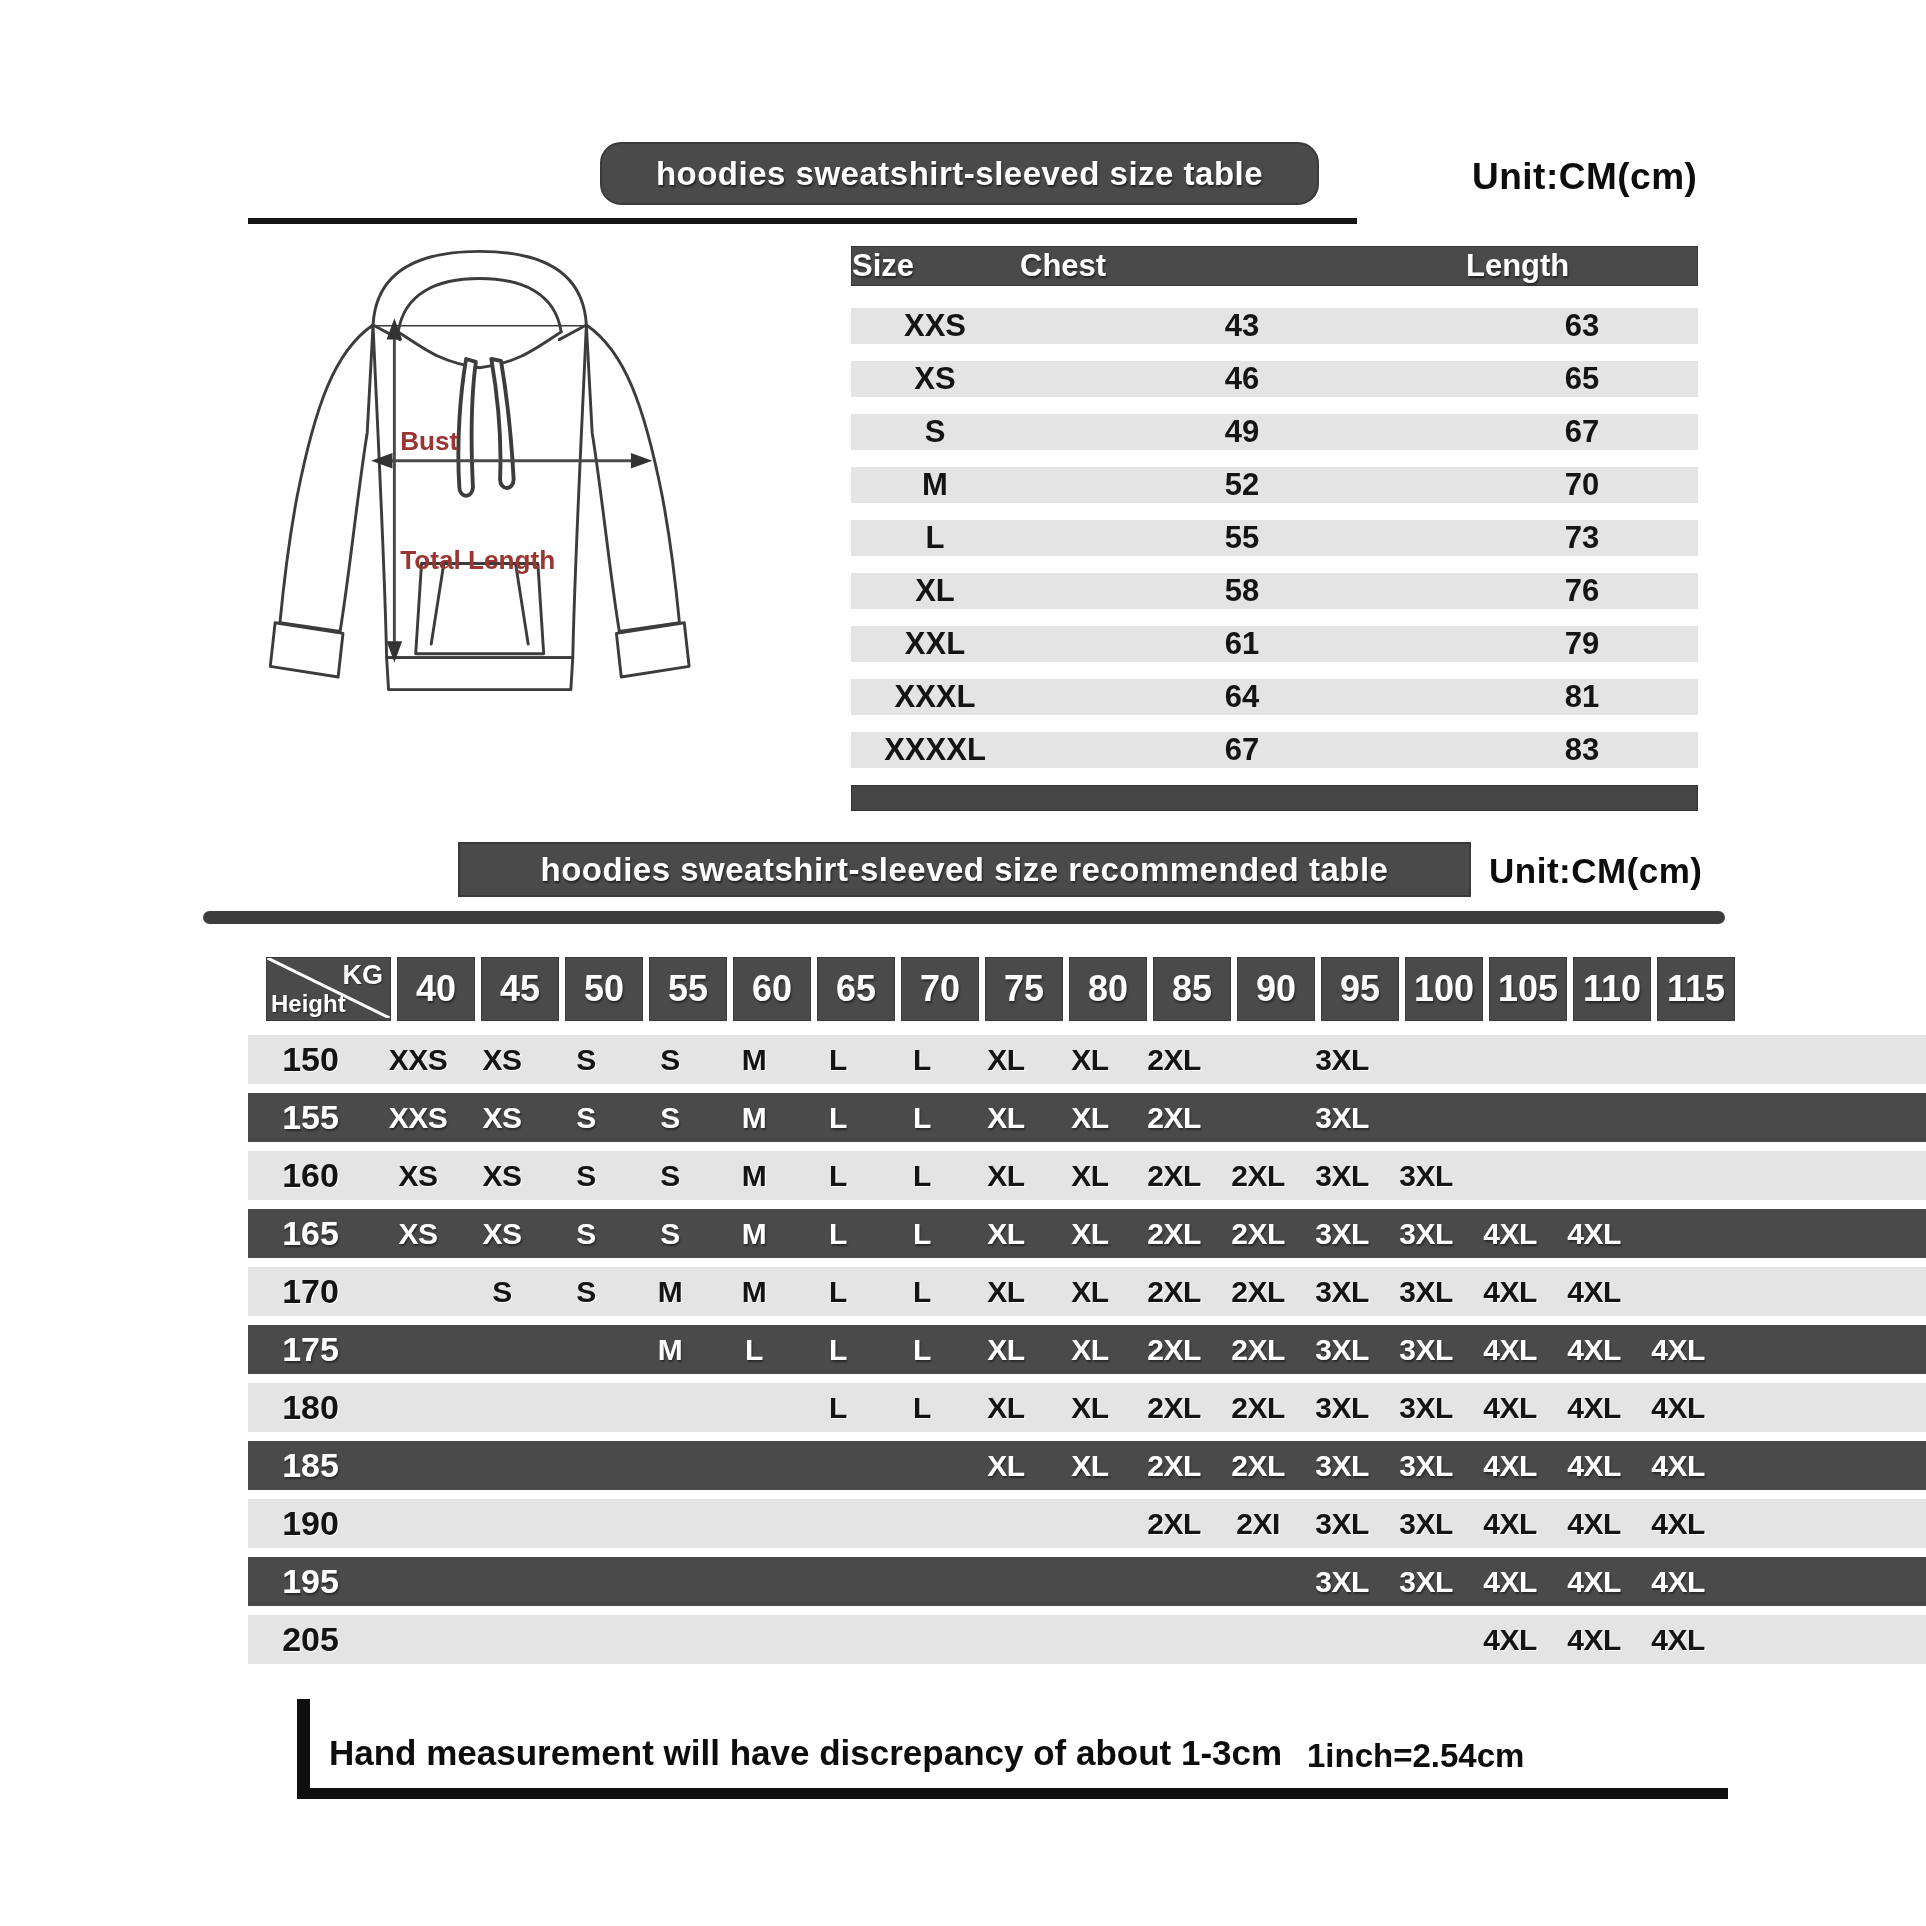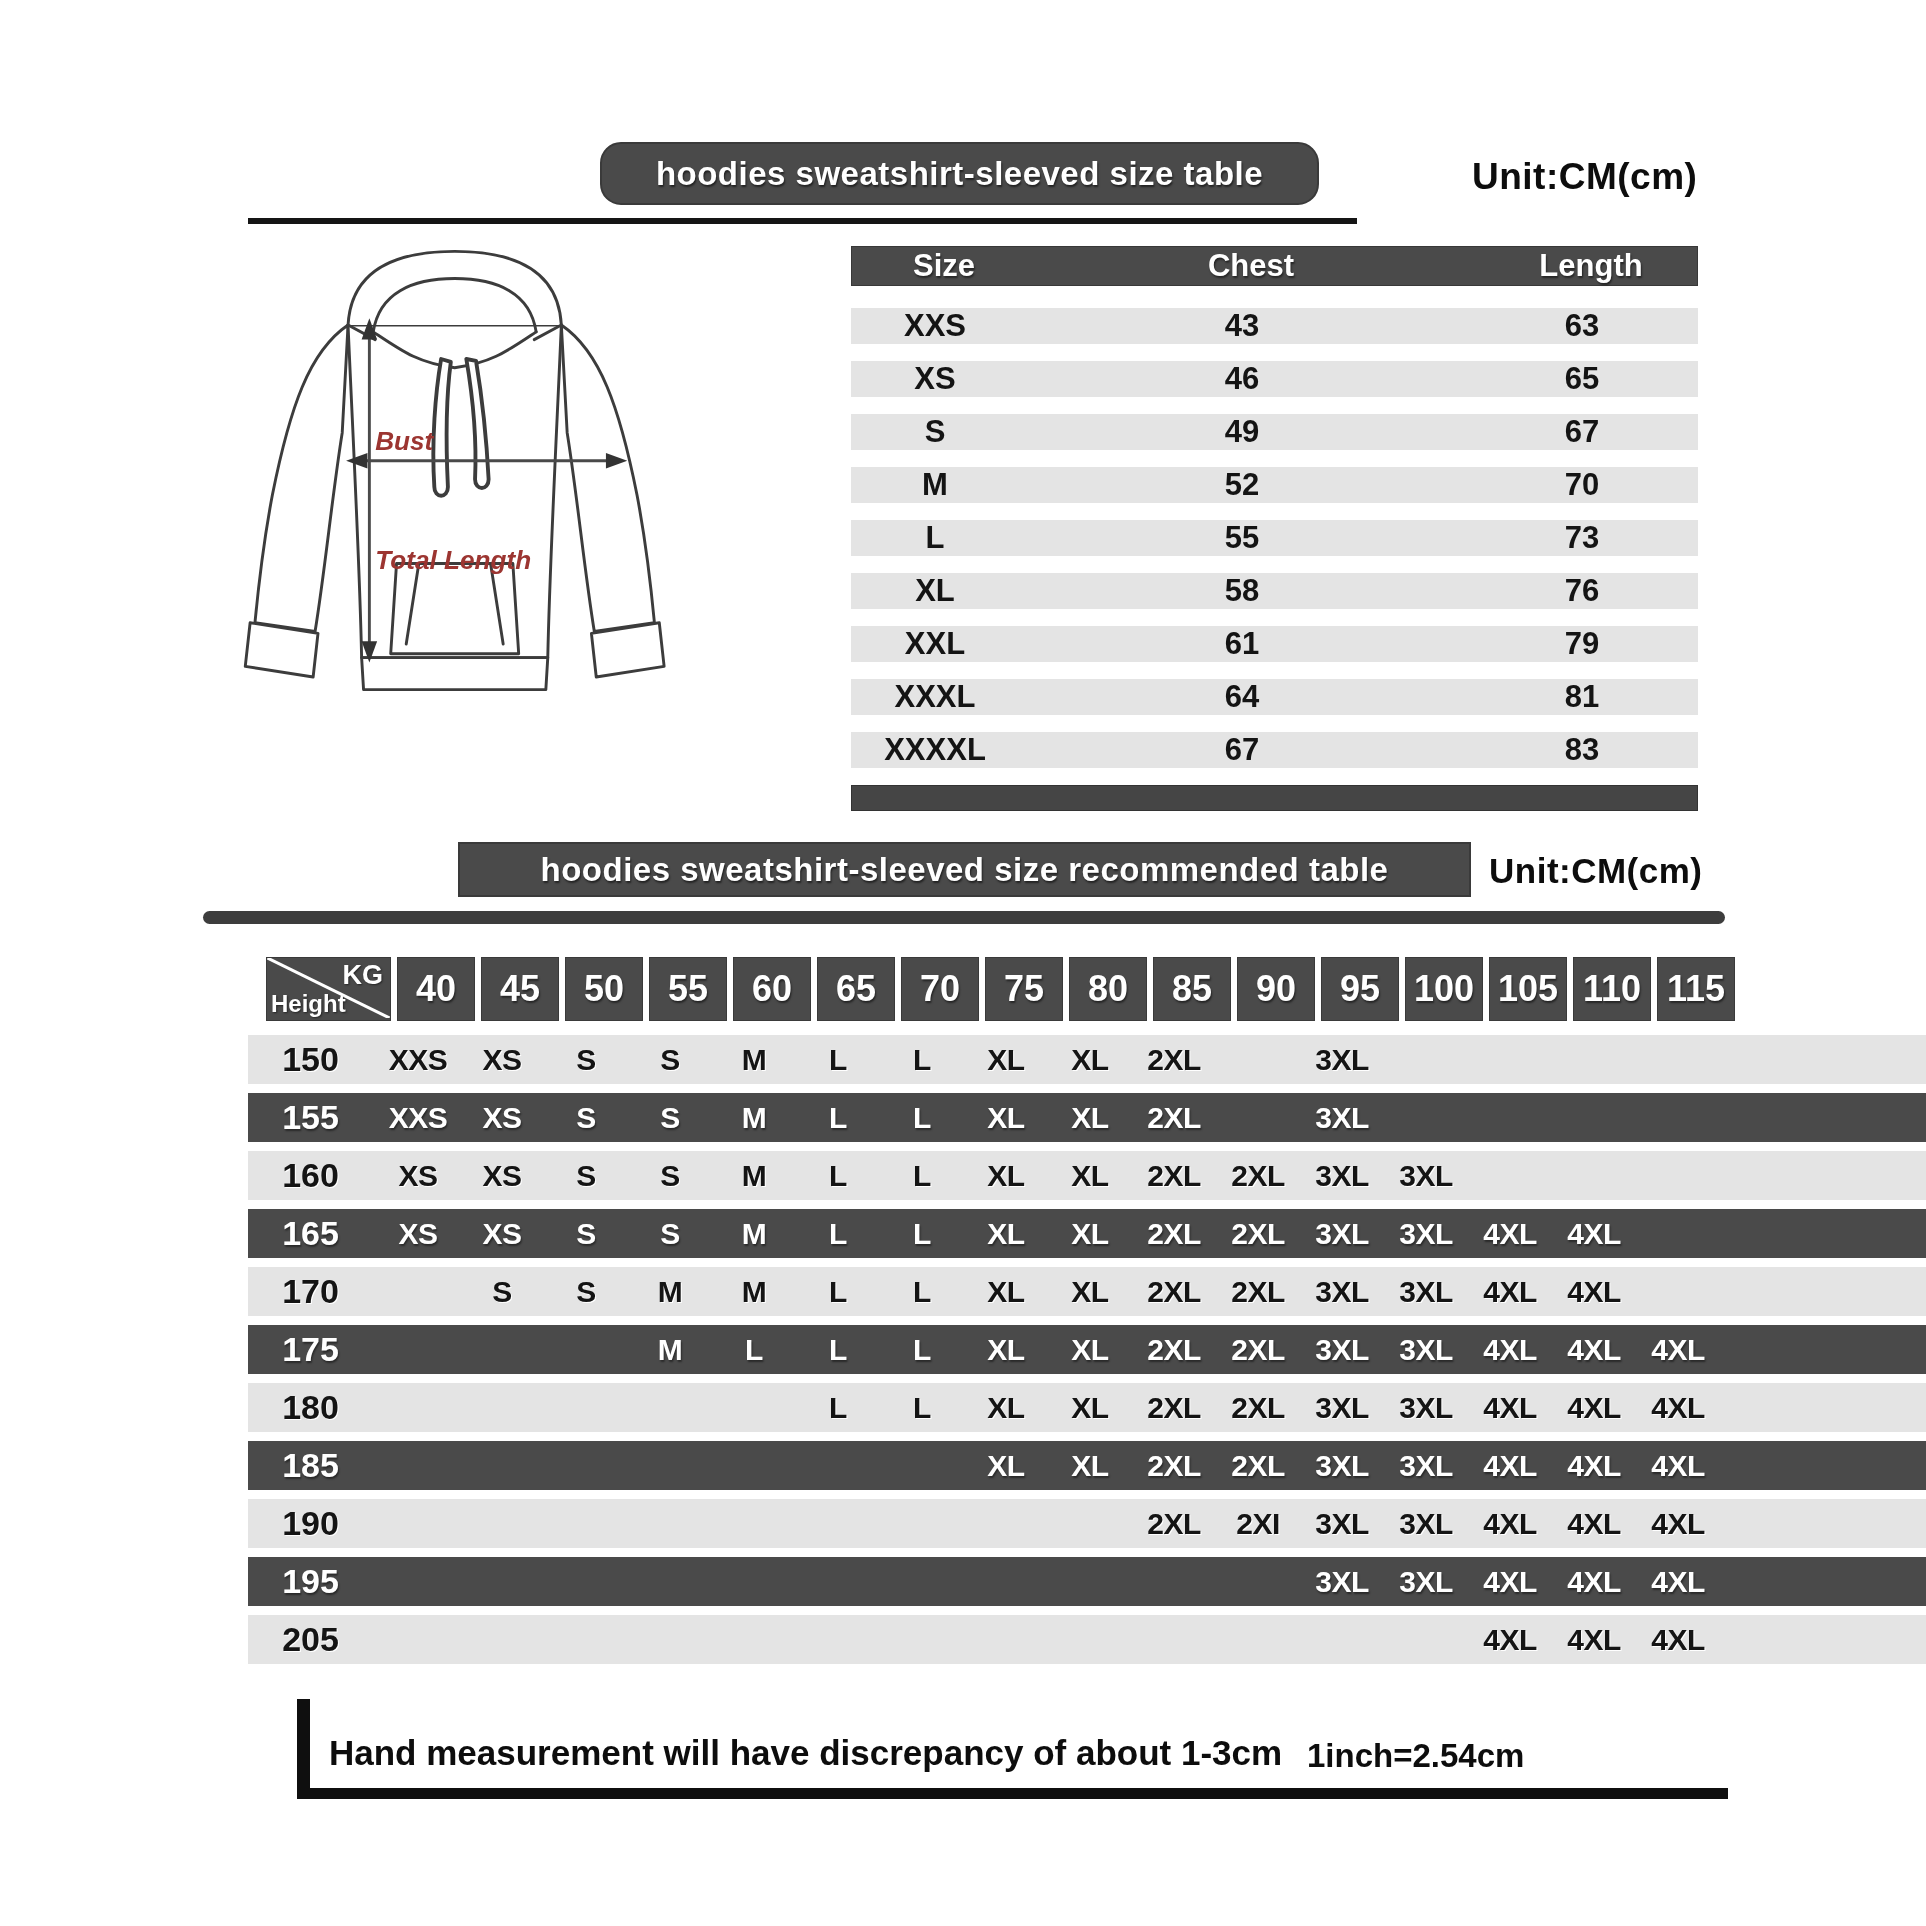--- a/index.html
+++ b/index.html
@@ -9,21 +9,21 @@
   .titlebar{background:#4a4a4a;border:2px solid #3a3a3a;display:flex;align-items:center;justify-content:center;
             color:#fff;font-weight:bold;font-size:33px;text-shadow:1px 2px 2px rgba(0,0,0,.55);letter-spacing:0.5px;}
   .unit{font-weight:bold;font-size:37px;color:#0d0d0d;letter-spacing:0.5px;}
   .rule{background:#151515;}
   .rule2{background:#3d3d3d;border-radius:7px;}
 
   
   .size-table{left:851px;top:246px;width:847px;}
   .size-thead{height:38px;background:#4a4a4a;border:1px solid #383838;display:grid;
               grid-template-columns:168px 446px 234px;align-items:center;}
-  .size-th{color:#fff;font-weight:bold;font-size:31px;text-align:center;text-shadow:1px 2px 2px rgba(0,0,0,.5);padding-left:16px;}
+  .size-th{color:#fff;font-weight:bold;font-size:31px;text-align:left;text-shadow:1px 2px 2px rgba(0,0,0,.5);}
   .size-tr{height:36px;margin-top:17px;background:#e4e4e4;display:grid;
            grid-template-columns:168px 446px 234px;align-items:center;}
   .size-tr:first-child{margin-top:22px;}
   .size-td{font-weight:bold;font-size:31px;text-align:center;color:#141414;}
   .size-tfoot{margin-top:17px;height:24px;background:#454545;border:1px solid #333;}
 
   
   .m-grid{display:grid;grid-template-columns:125px repeat(16,78px);column-gap:6px;align-items:center;}
   .matrix-header{left:248px;top:957px;width:1471px;padding-left:18px;}
   .m-hcell{background:#4a4a4a;border:1px solid #3a3a3a;height:62px;display:flex;align-items:center;justify-content:center;
@@ -40,21 +40,21 @@
   .m-cell{font-weight:bold;font-size:30px;text-align:center;letter-spacing:-0.5px;}
   .m-row.dark .m-cell,.m-row.dark .m-label{text-shadow:1px 2px 2px rgba(0,0,0,.45);}
   .m-row.light .m-cell,.m-row.light .m-label{text-shadow:1px 1px 0 #fff;}
 
   
   .fbar{background:#0f0f0f;}
   .fnote{font-weight:bold;font-size:35px;color:#0d0d0d;}
   .fconv{font-weight:bold;font-size:33px;color:#0d0d0d;margin-left:48px;}
 
   
-  .hoodie-wrap{left:222px;top:238px;width:446px;height:465px;font-style:italic;}
+  .hoodie-wrap{left:247px;top:238px;width:446px;height:465px;}
 </style>
 </head>
 <body>
 
 <div class="canvas">
 
   <div class="abs titlebar" style="left:600px;top:142px;width:715px;height:59px;border-radius:21px;">
     <span>hoodies sweatshirt-sleeved size  table</span>
   </div>
   <div class="abs unit" style="left:1472px;top:156px;">Unit:CM(cm)</div>

